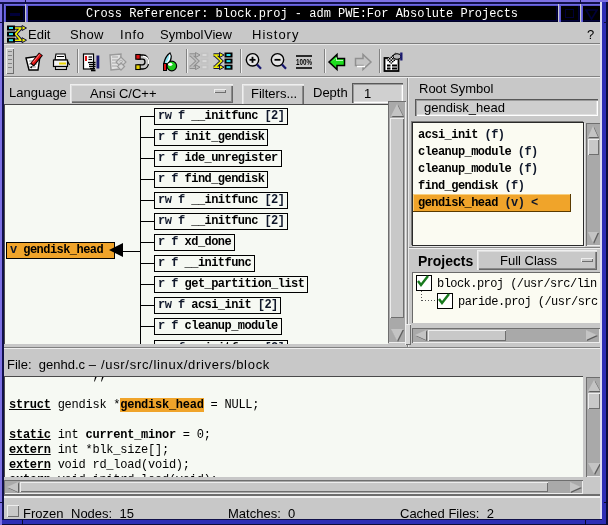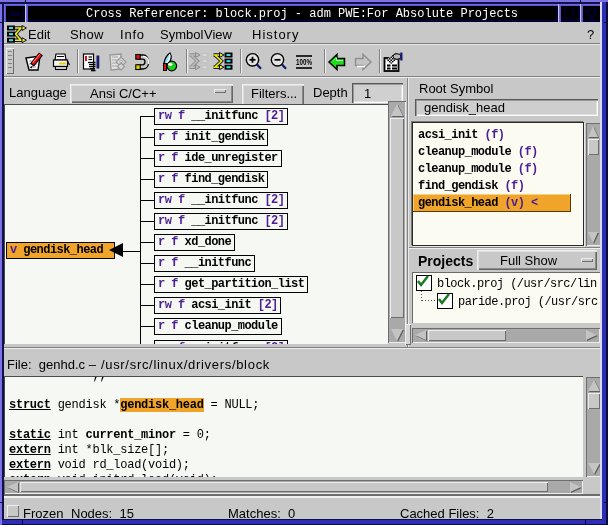--- a/index.html
+++ b/index.html
@@ -1,19 +1,19 @@
 <!DOCTYPE html>
 <html><head><meta charset="utf-8"><style>
 html,body{margin:0;padding:0;background:#fff;}
 #win{position:relative;will-change:transform;width:608px;height:525px;background:#c8c8c8;overflow:hidden;
  font-family:"Liberation Sans",sans-serif;font-size:13px;color:#000;}
 #win div{position:absolute;}
 .mono{font-family:"Liberation Mono",monospace;font-size:12px;letter-spacing:-0.55px;white-space:pre;}
 .b{font-weight:bold;}
-.bl{color:#4c1d95;}
+.bl{color:#0f172a;}
 .r1{box-shadow:inset 1px 1px 0 #ededed,inset -1px -1px 0 #6e6e6e;}
 .r2{box-shadow:inset 1px 1px 0 #efefef,inset 2px 2px 0 #dedede,inset -1px -1px 0 #686868,inset -2px -2px 0 #8a8a8a;}
 .s1{box-shadow:inset 1px 1px 0 #6e6e6e,inset -1px -1px 0 #ededed;}
 .s2{box-shadow:inset 1px 1px 0 #585858,inset 2px 2px 0 #9a9a9a,inset -1px -1px 0 #ffffff,inset -2px -2px 0 #e0e0e0;}
 .tb{background:#000000;box-shadow:inset 1px 1px 0 #6f6ae0,inset 2px 2px 0 #5a55cf,inset -1px -1px 0 #000028,inset -2px -2px 0 #02023c;}
 .gbox{border:1px solid #000;background:#f6f9f3;line-height:15px;padding-left:3px;}
 .line{background:#000;}
 .etch{border-top:1px solid #828282;border-bottom:1px solid #efefef;}
 .vetch{border-left:1px solid #828282;border-right:1px solid #efefef;}
 .tri{width:0;height:0;}
@@ -281,21 +281,21 @@
   <div class="mono b" style="left:5px;top:107px;margin-top:45px;">ide_unregister <span class="bl">(f)</span></div>
 </div>
 <div class="s1" id="listsb" style="left:586px;top:123px;width:15px;height:123px;background:#a9a9a9;">
       <div class="tri" style="left:2px;top:3px;border-left:5px solid transparent;border-right:5px solid transparent;border-bottom:11px solid #c4c4c4;filter:drop-shadow(1px 1px 0 #5e5e5e);"></div>
       <div class="r1" style="left:2px;top:16px;width:11px;height:16px;background:#c8c8c8;"></div>
       <div class="tri" style="left:2px;top:109px;border-left:5px solid transparent;border-right:5px solid transparent;border-top:11px solid #c4c4c4;filter:drop-shadow(1px 1px 0 #5e5e5e);"></div>
     </div>
 <div class="etch" style="left:409px;top:247px;width:191px;height:0;"></div>
 <div class="b" style="left:418px;top:253px;font-size:14px;">Projects</div>
 <div class="r2" style="left:477px;top:250px;width:120px;height:20px;background:#c8c8c8;">
-  <div style="left:23px;top:3px;">Full Show</div>
+  <div style="left:23px;top:3px;">Full Class</div>
   <div class="r1" style="left:104px;top:8px;width:12px;height:4px;background:#c8c8c8;"></div>
 </div>
 <div id="tree" style="left:412px;top:272px;width:188px;height:51px;background:#fbfbf2;box-shadow:inset 1px 1px 0 #6a6a6a;overflow:hidden;">
   <div style="left:4px;top:3px;width:14px;height:14px;background:#fff;border:1px solid #000;">
     <svg width="14" height="14" style="position:absolute;left:-1px;top:-2px">
           <path d="M2 7 L5 11 L12 2" stroke="#187a1e" stroke-width="2.4" fill="none"></path>
         </svg>
   </div>
   <div class="mono" style="left:25px;top:5px;">block.proj (/usr/src/lin</div>
   <div style="left:9px;top:19px;width:1px;height:10px;background:repeating-linear-gradient(#555 0 1px,transparent 1px 3px);"></div>

